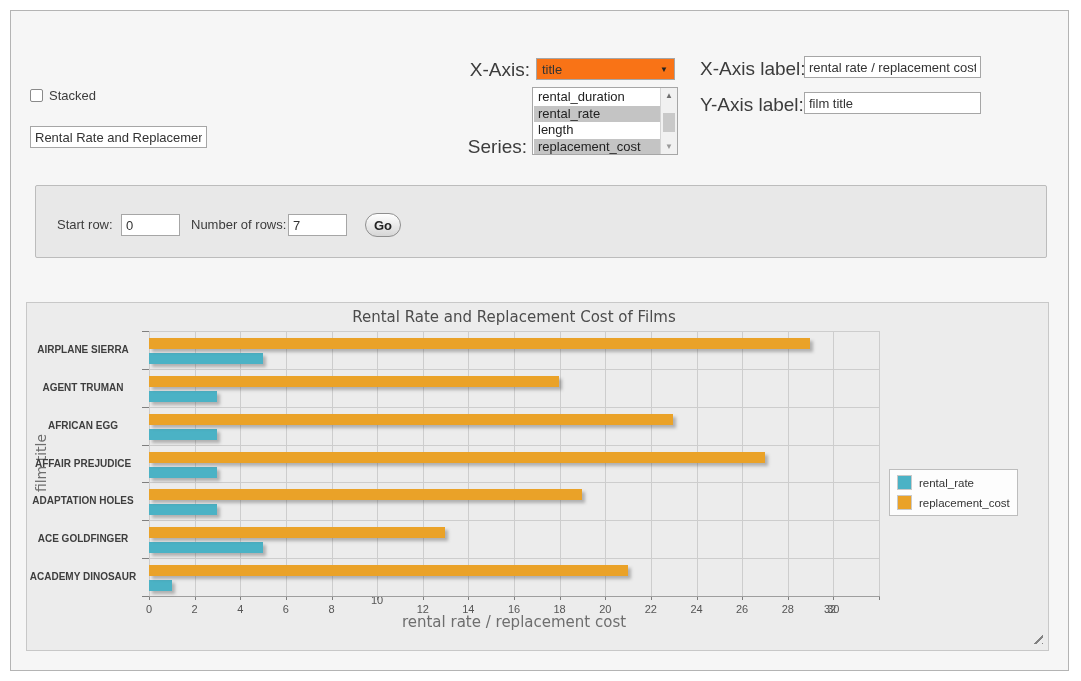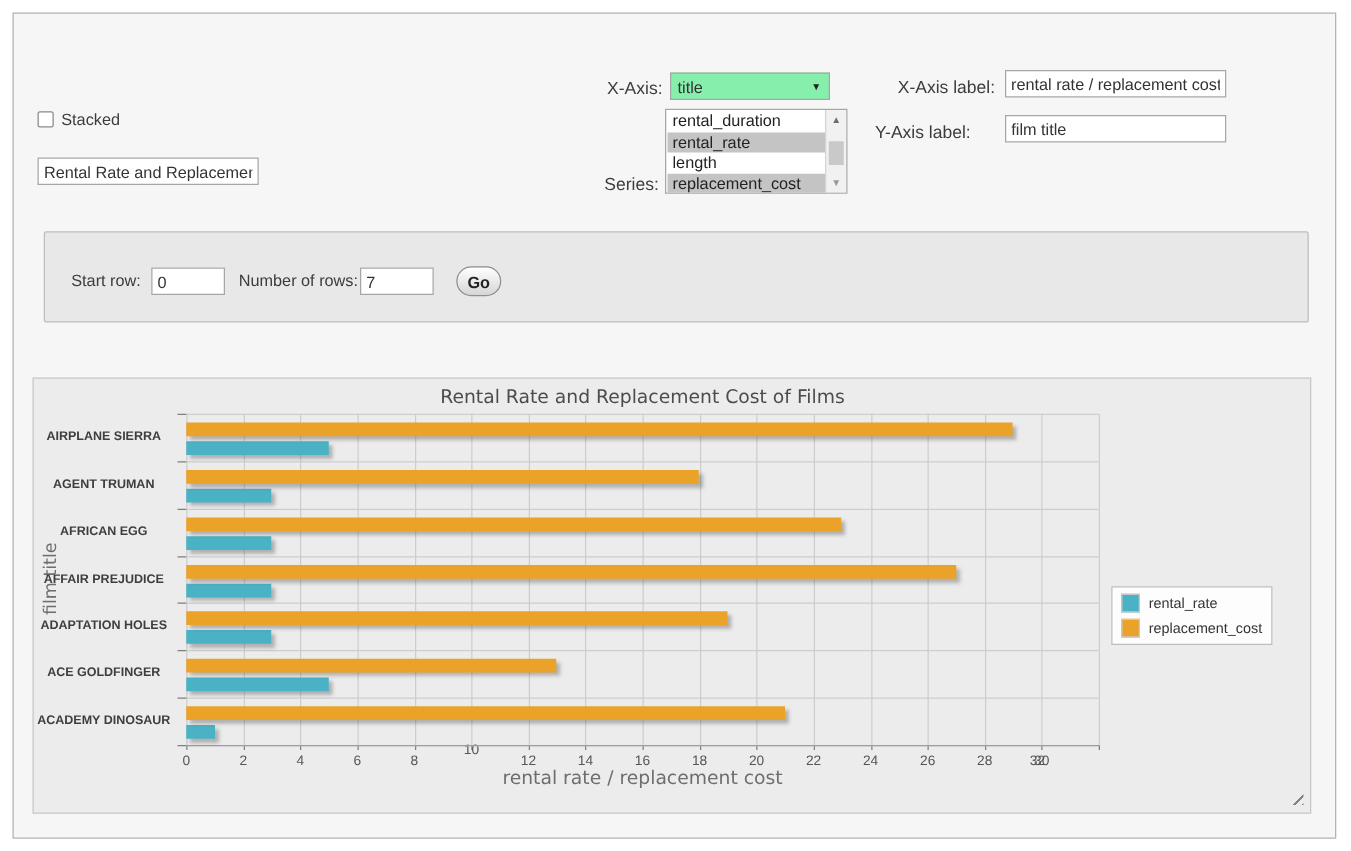--- a/index.html
+++ b/index.html
@@ -1,39 +1,39 @@
 <!DOCTYPE html>
 <html><head>
 <meta charset="utf-8">
 <style>
   html,body{margin:0;padding:0;}
   body{background:#fff;font-family:"Liberation Sans",sans-serif;}
   .page{position:relative;width:1081px;height:681px;background:#fff;overflow:hidden;}
-  .lbl{position:absolute;font-size:14px;color:#3c3c3c;line-height:16px;white-space:nowrap;}
+  .lbl{position:absolute;font-size:19px;color:#3c3c3c;line-height:16px;white-space:nowrap;}
 
   
   .fieldset{position:absolute;left:10px;top:10px;width:1059px;height:661px;border:1px solid #b4b4b4;background:#f6f6f6;box-sizing:border-box;}
   .fieldset-legend{position:absolute;left:25px;top:5px;height:28px;line-height:26px;padding:0 12px;background:#fff;border:1px solid #b0b0b0;box-sizing:border-box;font-size:13px;font-weight:bold;color:#333;box-shadow:2px 2px 3px rgba(0,0,0,.12);}
 
   
   .chart-type-row{position:absolute;left:30px;top:56px;display:flex;align-items:center;gap:14px;}
   .radio-option{display:flex;align-items:center;gap:5px;font-size:13px;color:#3c3c3c;}
   .radio{width:13px;height:13px;border:1px solid #6d6d6d;border-radius:50%;background:#fff;position:relative;flex:none;box-sizing:border-box;}
   .radio.checked::after{content:"";position:absolute;left:3px;top:3px;width:5px;height:5px;border-radius:50%;background:#2f2f2f;}
   .stacked-row{position:absolute;left:30px;top:88px;display:flex;align-items:center;gap:6px;font-size:13px;color:#3c3c3c;}
   .checkbox{width:13px;height:13px;border:1px solid #8a8a8a;border-radius:2px;background:#fff;box-sizing:border-box;flex:none;}
 
   
   input.txt{position:absolute;box-sizing:border-box;height:22px;border:1px solid #a6a6a6;background:#fff;font-family:"Liberation Sans",sans-serif;font-size:13px;color:#333;padding:2px 4px;}
   .title-input{left:30px;top:126px;width:177px;}
   .xlabel-input{left:804px;top:56px;width:177px;}
   .ylabel-input{left:804px;top:92px;width:177px;}
 
   
-  .select{position:absolute;left:536px;top:58px;width:128px;height:22px;border:1px solid #a6a6a6;background:#86efac;box-sizing:border-box;display:flex;align-items:center;}
+  .select{position:absolute;left:536px;top:58px;width:139px;height:22px;border:1px solid #a6a6a6;background:#f97316;box-sizing:border-box;display:flex;align-items:center;}
   .select-value{font-size:13px;color:#333;padding-left:5px;flex:1;}
   .select-arrow{font-size:8px;color:#222;padding-right:6px;}
   .listbox{position:absolute;left:532px;top:87px;width:146px;height:68px;border:1px solid #a6a6a6;background:#fff;box-sizing:border-box;overflow:hidden;}
   .listbox-options{position:absolute;left:1px;top:1px;right:17px;bottom:1px;}
   .option{height:16.5px;line-height:16.5px;padding-left:4px;font-size:13px;color:#222;white-space:nowrap;overflow:hidden;}
   .option.selected{background:#c4c4c4;}
   .scrollbar{position:absolute;top:0;right:0;bottom:0;width:17px;background:#f1f1f1;border-left:1px solid #d4d4d4;box-sizing:border-box;}
   .sb-btn{position:absolute;left:0;right:0;height:15px;display:flex;align-items:center;justify-content:center;font-size:8px;color:#6e6e6e;}
   .sb-up{top:0;}.sb-down{bottom:0;color:#9a9a9a;}
   .sb-thumb{position:absolute;left:2px;right:2px;top:25px;height:19px;background:#c9c9c9;}

